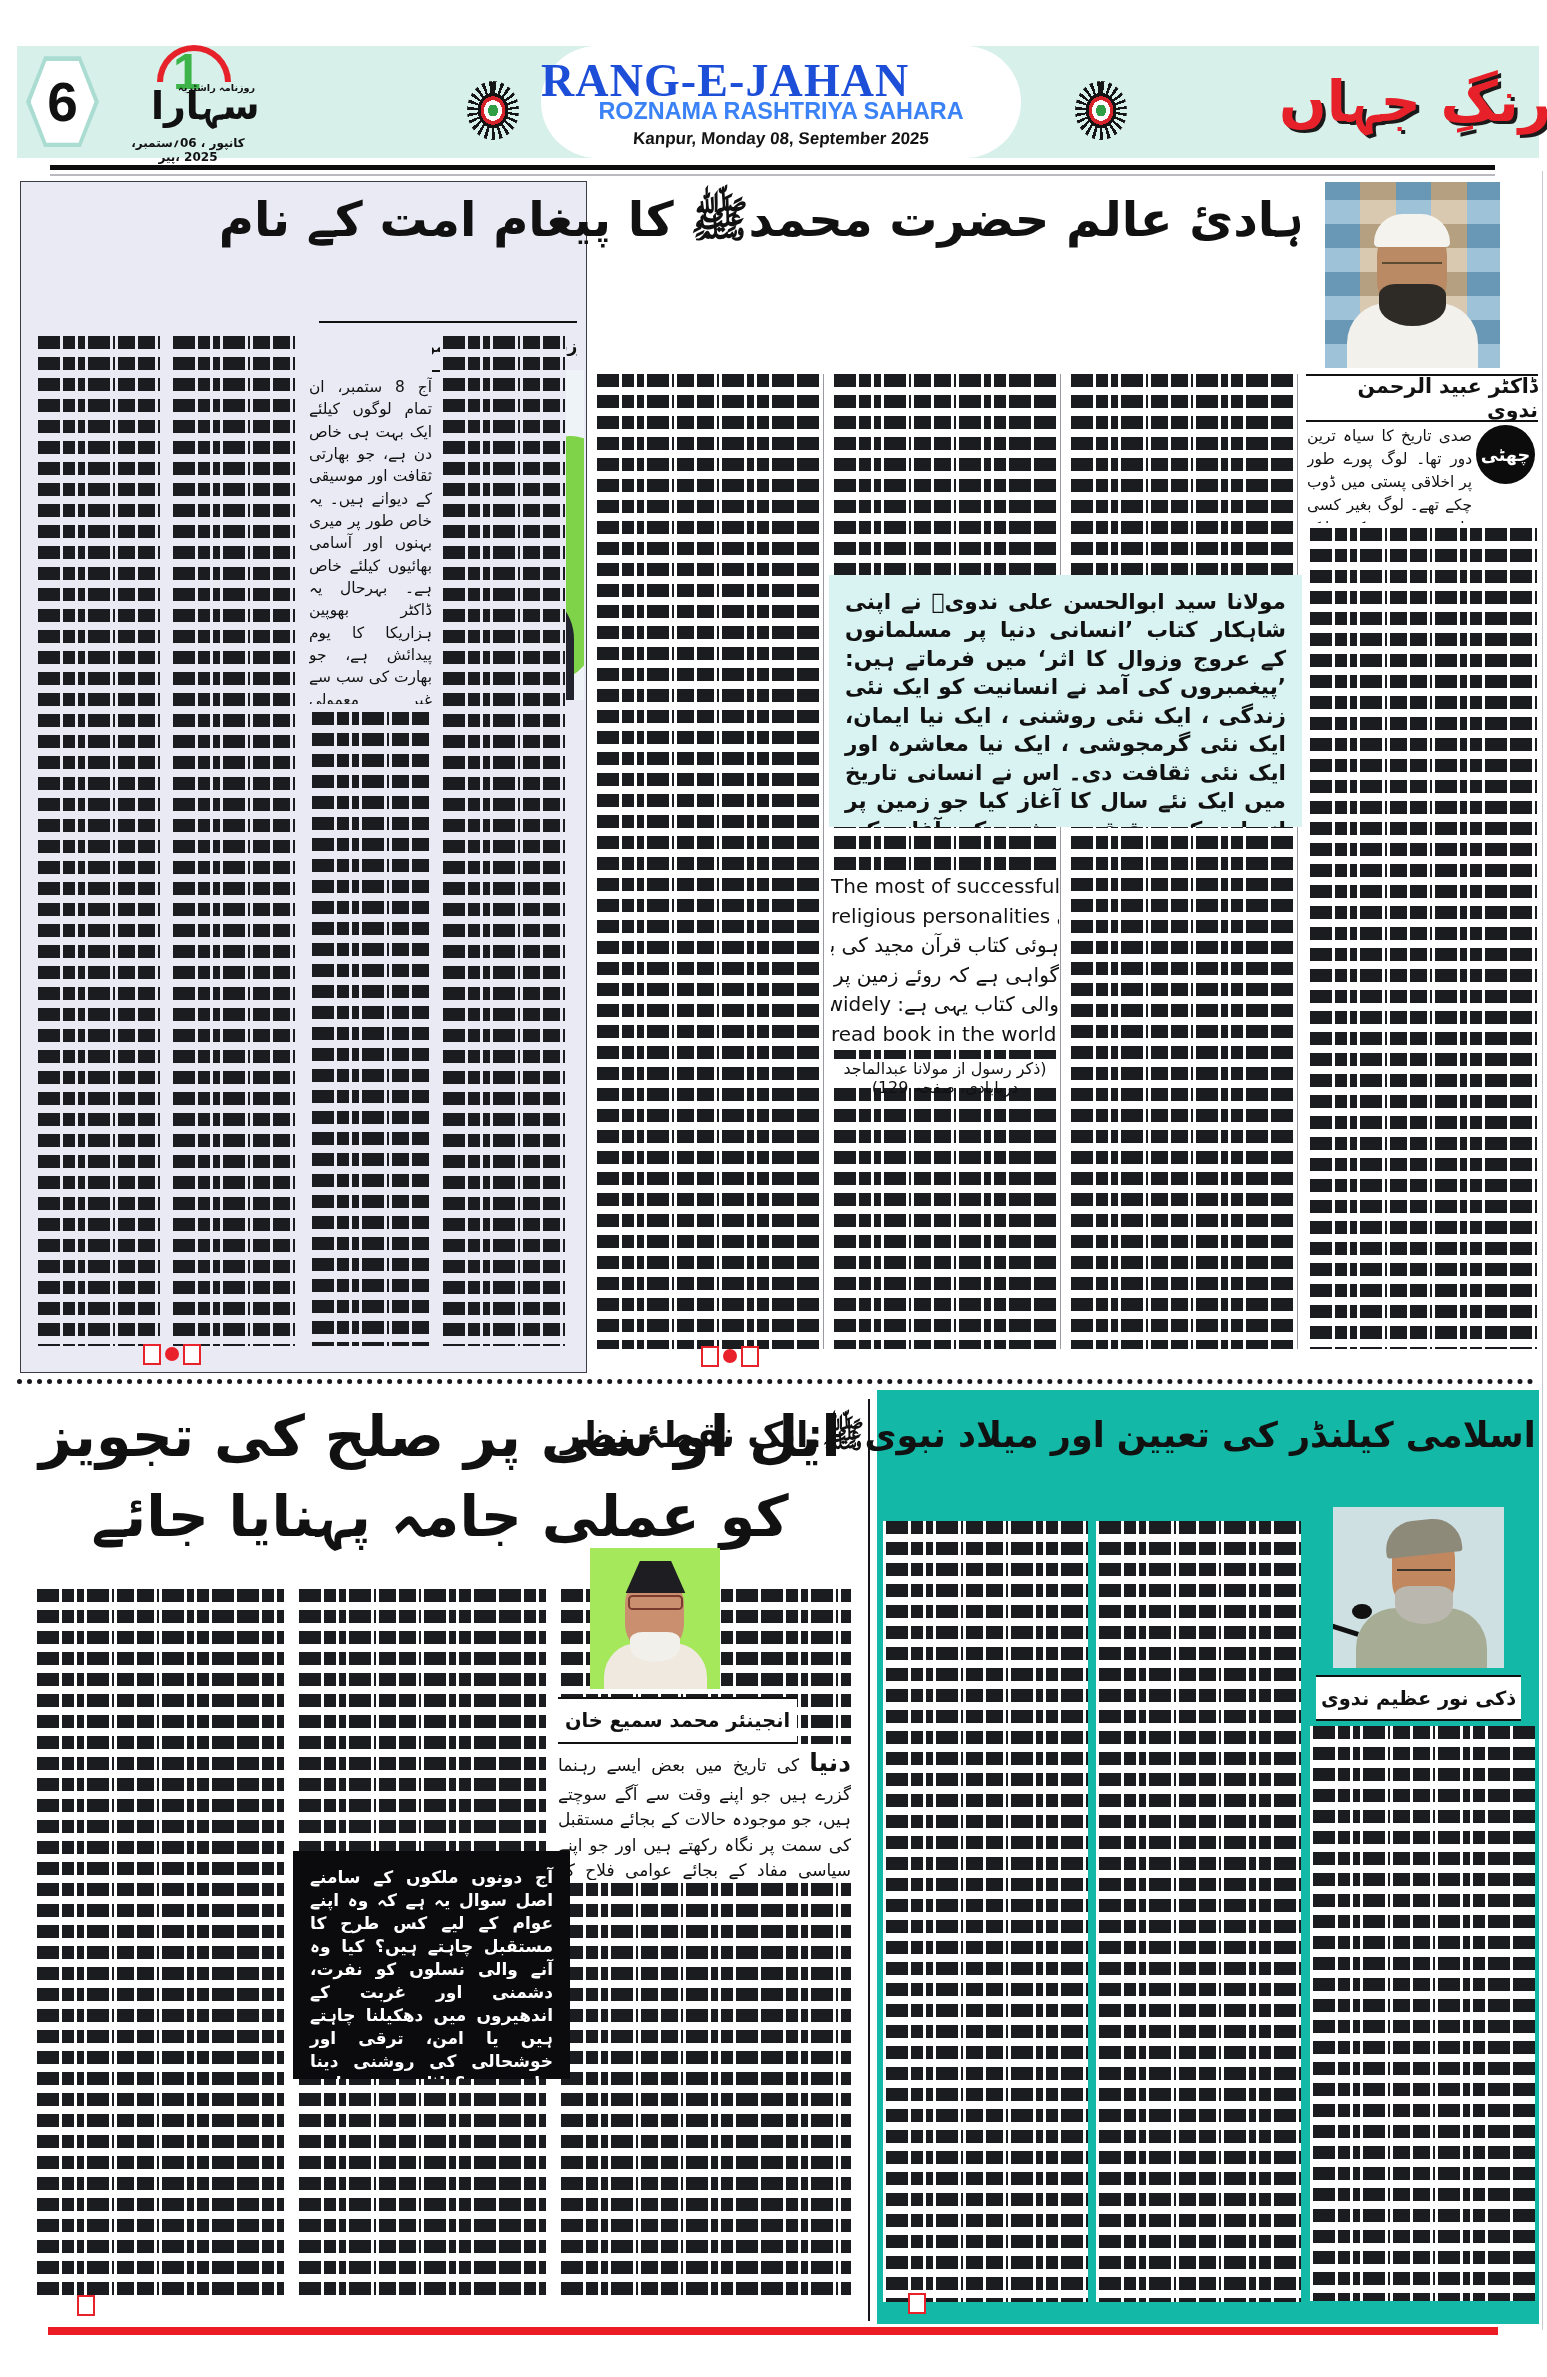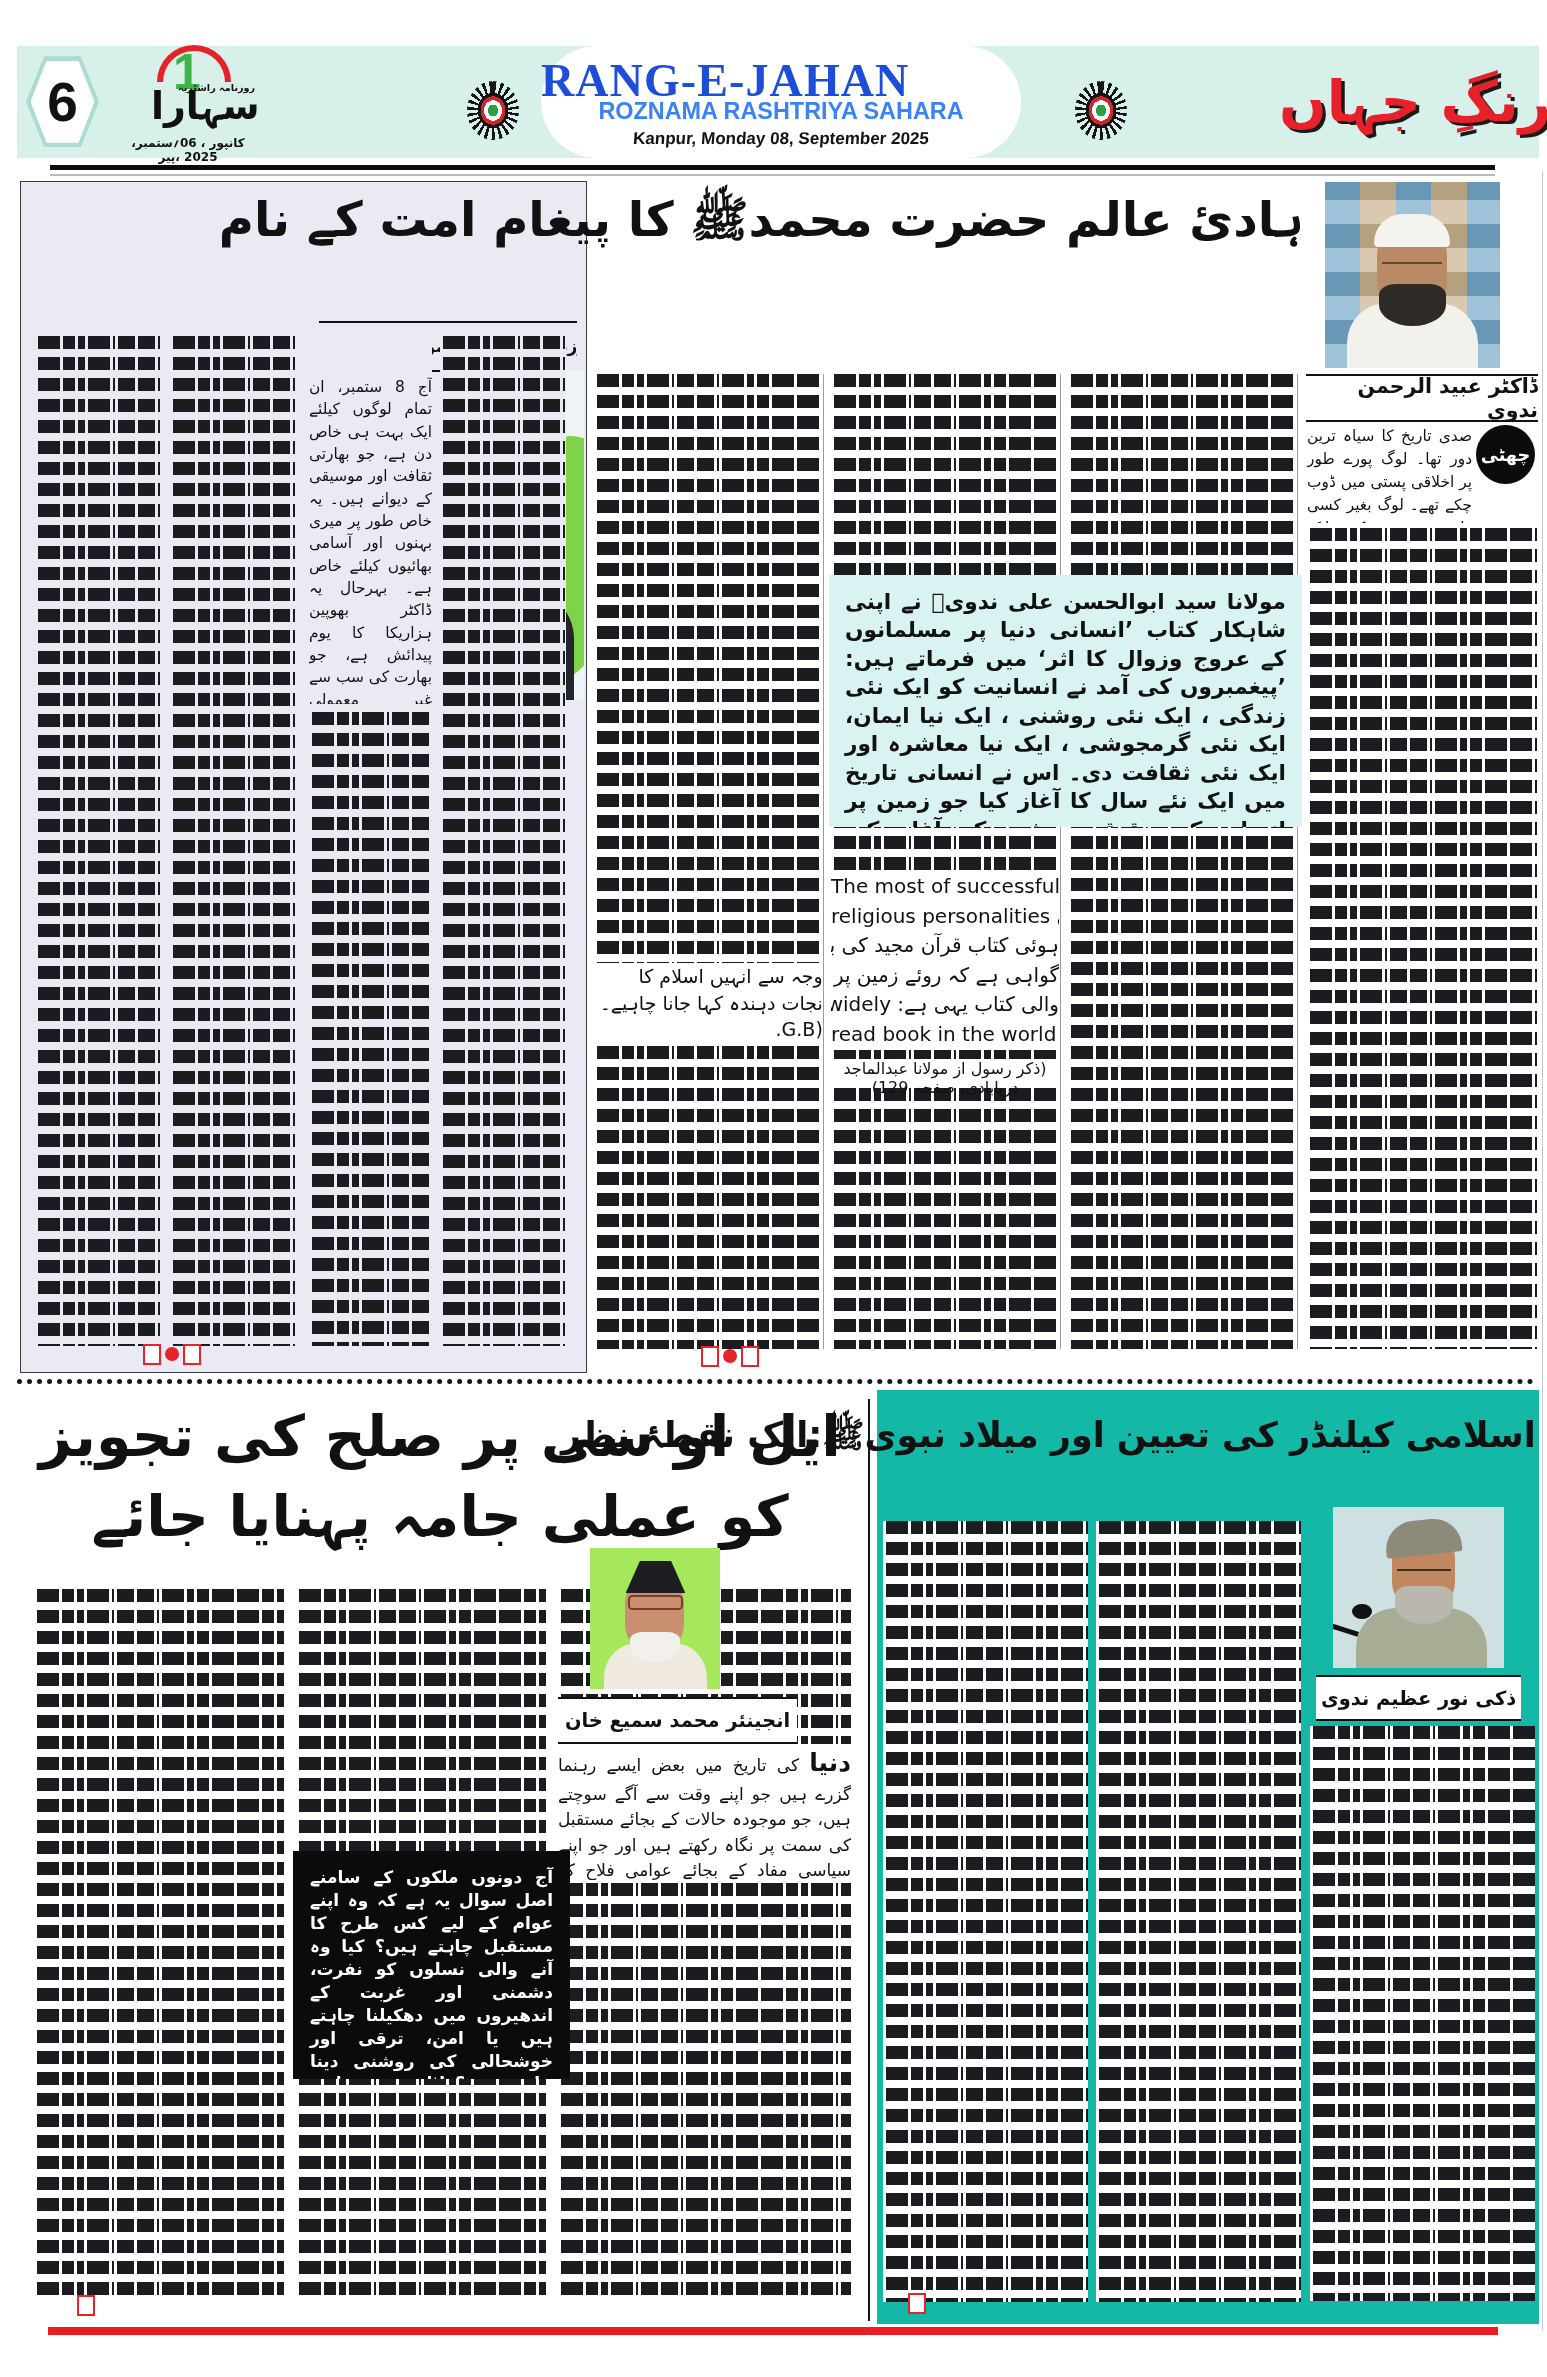--- a/index.html
+++ b/index.html
@@ -227,25 +227,20 @@
 
     <div class="ms-english">
       <div dir="auto">The most of successful all</div>
       <div dir="auto">religious personalities اور اس کی لائی</div>
       <div dir="auto">ہوئی کتاب قرآن مجید کی بابت اسی انسائیکلوپیڈیا</div>
       <div dir="auto">گواہی ہے کہ روئے زمین پر سب سے زیادہ پڑھی جانے</div>
       <div dir="auto">والی کتاب یہی ہے: The most widely</div>
       <div dir="auto">read book in the world اور جو امت اس</div>
     </div>
 
-    <div class="ms-gb">
-      <div dir="auto">وجہ سے انہیں اسلام کا نجات دہندہ کہا جانا چاہیے۔ (G.B.</div>
-      <div dir="auto" style="text-align:center;">shaw The genuine Islam</div>
-
-    </div>
 
     <div class="ms-pageref">(ذکر رسول از مولانا عبدالماجد دریابادی، صفحہ 129)</div>
 
     <figure class="nadvi-photo" style="margin:0;">
       <div class="shade"></div>
       <div class="p-body"></div>
       <div class="p-head"></div>
       <div class="p-cap"></div>
       <div class="p-glasses"></div>
       <div class="p-beard"></div>

